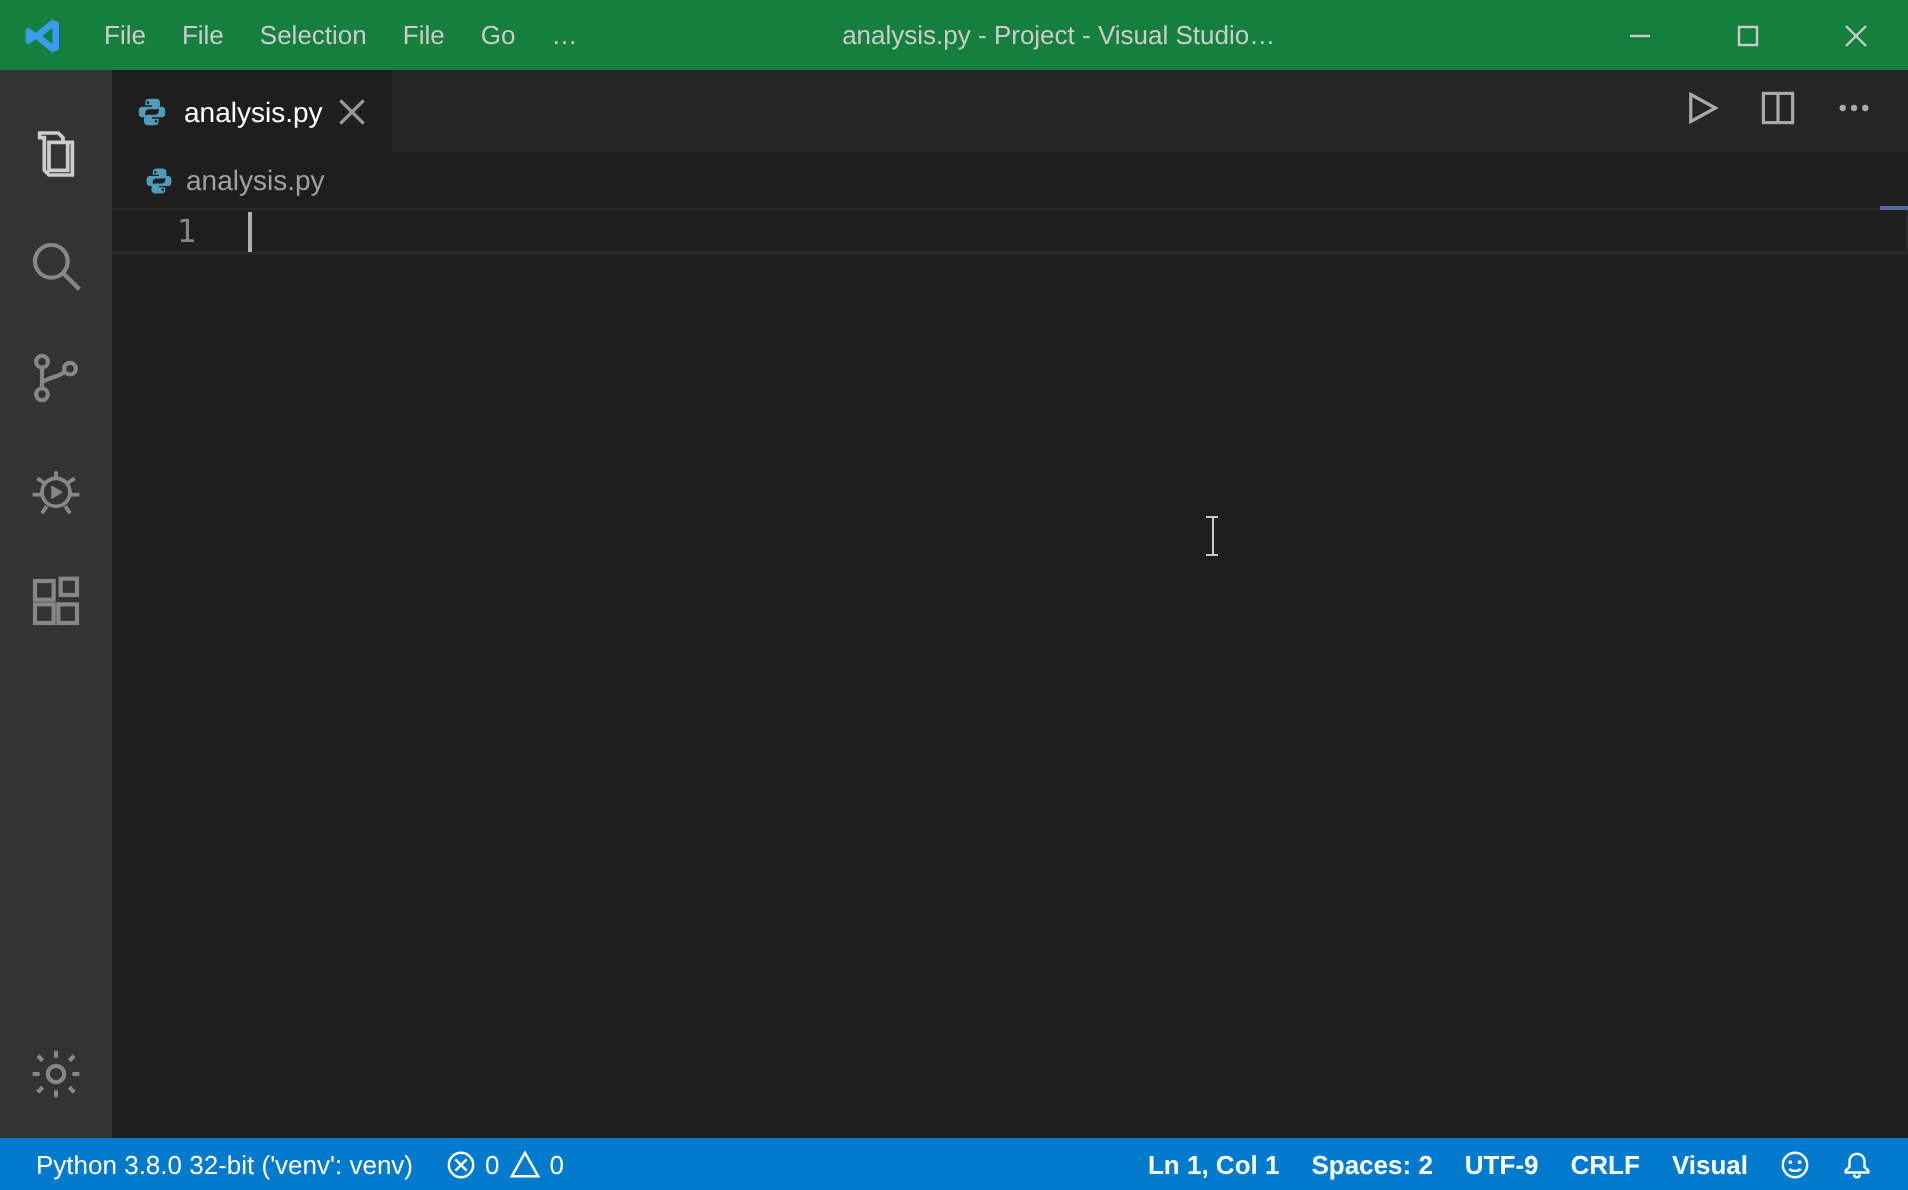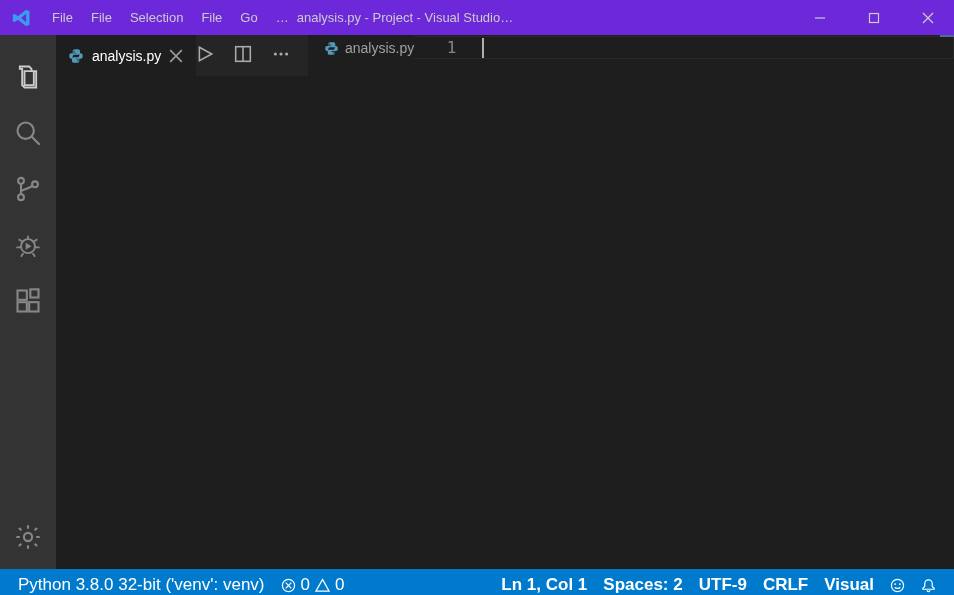--- a/index.html
+++ b/index.html
@@ -10,30 +10,30 @@
     font-family: "Segoe UI", sans-serif;
     font-size: 13px;
     color: #cccccc;
     overflow: hidden;
     display: flex;
     flex-direction: column;
   }
   
   .titlebar {
     height: 35px;
-    background: #6d28d9;
+    background: #15803d;
     display: flex;
     align-items: center;
     padding: 0 8px;
     font-size: 13px;
   }
   .titlebar .logo { width: 20px; height: 20px; margin: 0 6px 0 4px; }
   .titlebar .menu { display: flex; gap: 2px; margin-left: 6px; }
   .titlebar .menu-item { padding: 4px 8px; cursor: default; }
-  .titlebar .title-text { flex: 1; color: #cccccc; padding-right: 40px; }
+  .titlebar .title-text { flex: 1; text-align: center; color: #cccccc; padding-right: 40px; }
   .titlebar .window-controls { display: flex; gap: 18px; margin-left: auto; align-items: center;}
   .titlebar .window-btn { width: 36px; height: 28px; display:flex; align-items:center; justify-content:center; }
   .titlebar .window-btn svg { width: 12px; height: 12px; }
 
   
   .main { flex: 1; display: flex; min-height: 0;}
   .activitybar {
     width: 56px;
     background: #333333;
     display: flex;
@@ -50,21 +50,21 @@
     opacity: 0.55;
   }
   .activitybar .act-icon svg { width: 28px; height: 28px; }
   .activitybar .act-icon.active { opacity: 1; }
   .activitybar .spacer { flex: 1 }
   .activitybar .act-icon.bottom { margin-bottom: 4px;}
 
   .editor {
     flex: 1;
     display: flex;
-    flex-direction: row;
+    flex-direction: column;
     background: #1e1e1e;
   }
   .tabbar {
     height: 42px;
     background: #252526;
     display: flex;
     align-items: stretch;
     border-bottom: 1px solid #1e1e1e;
   }
   .tab {
@@ -144,22 +144,22 @@
     width:14px; height:14px;
     border-top:2px solid #4d6b9a;
   }
 
   
   .statusbar {
     height: 26px;
     background: #007acc;
     color: #ffffff;
     display: flex;
-    align-items: flex-end;
-    font-size: 17px;
+    align-items: center;
+    font-size: 13px;
     padding: 0 10px;
   }
   .statusbar .sb-item { padding: 0 8px; display:flex; align-items:center; gap:5px;}
   .statusbar .sb-right { margin-left: auto; display: flex; align-items:center;font-weight:bold;}
   .statusbar svg { width: 15px; height: 15px; vertical-align: middle;}
   
   .py-icon svg { fill:#519aba; }
 </style>
 </head>
 <body>

